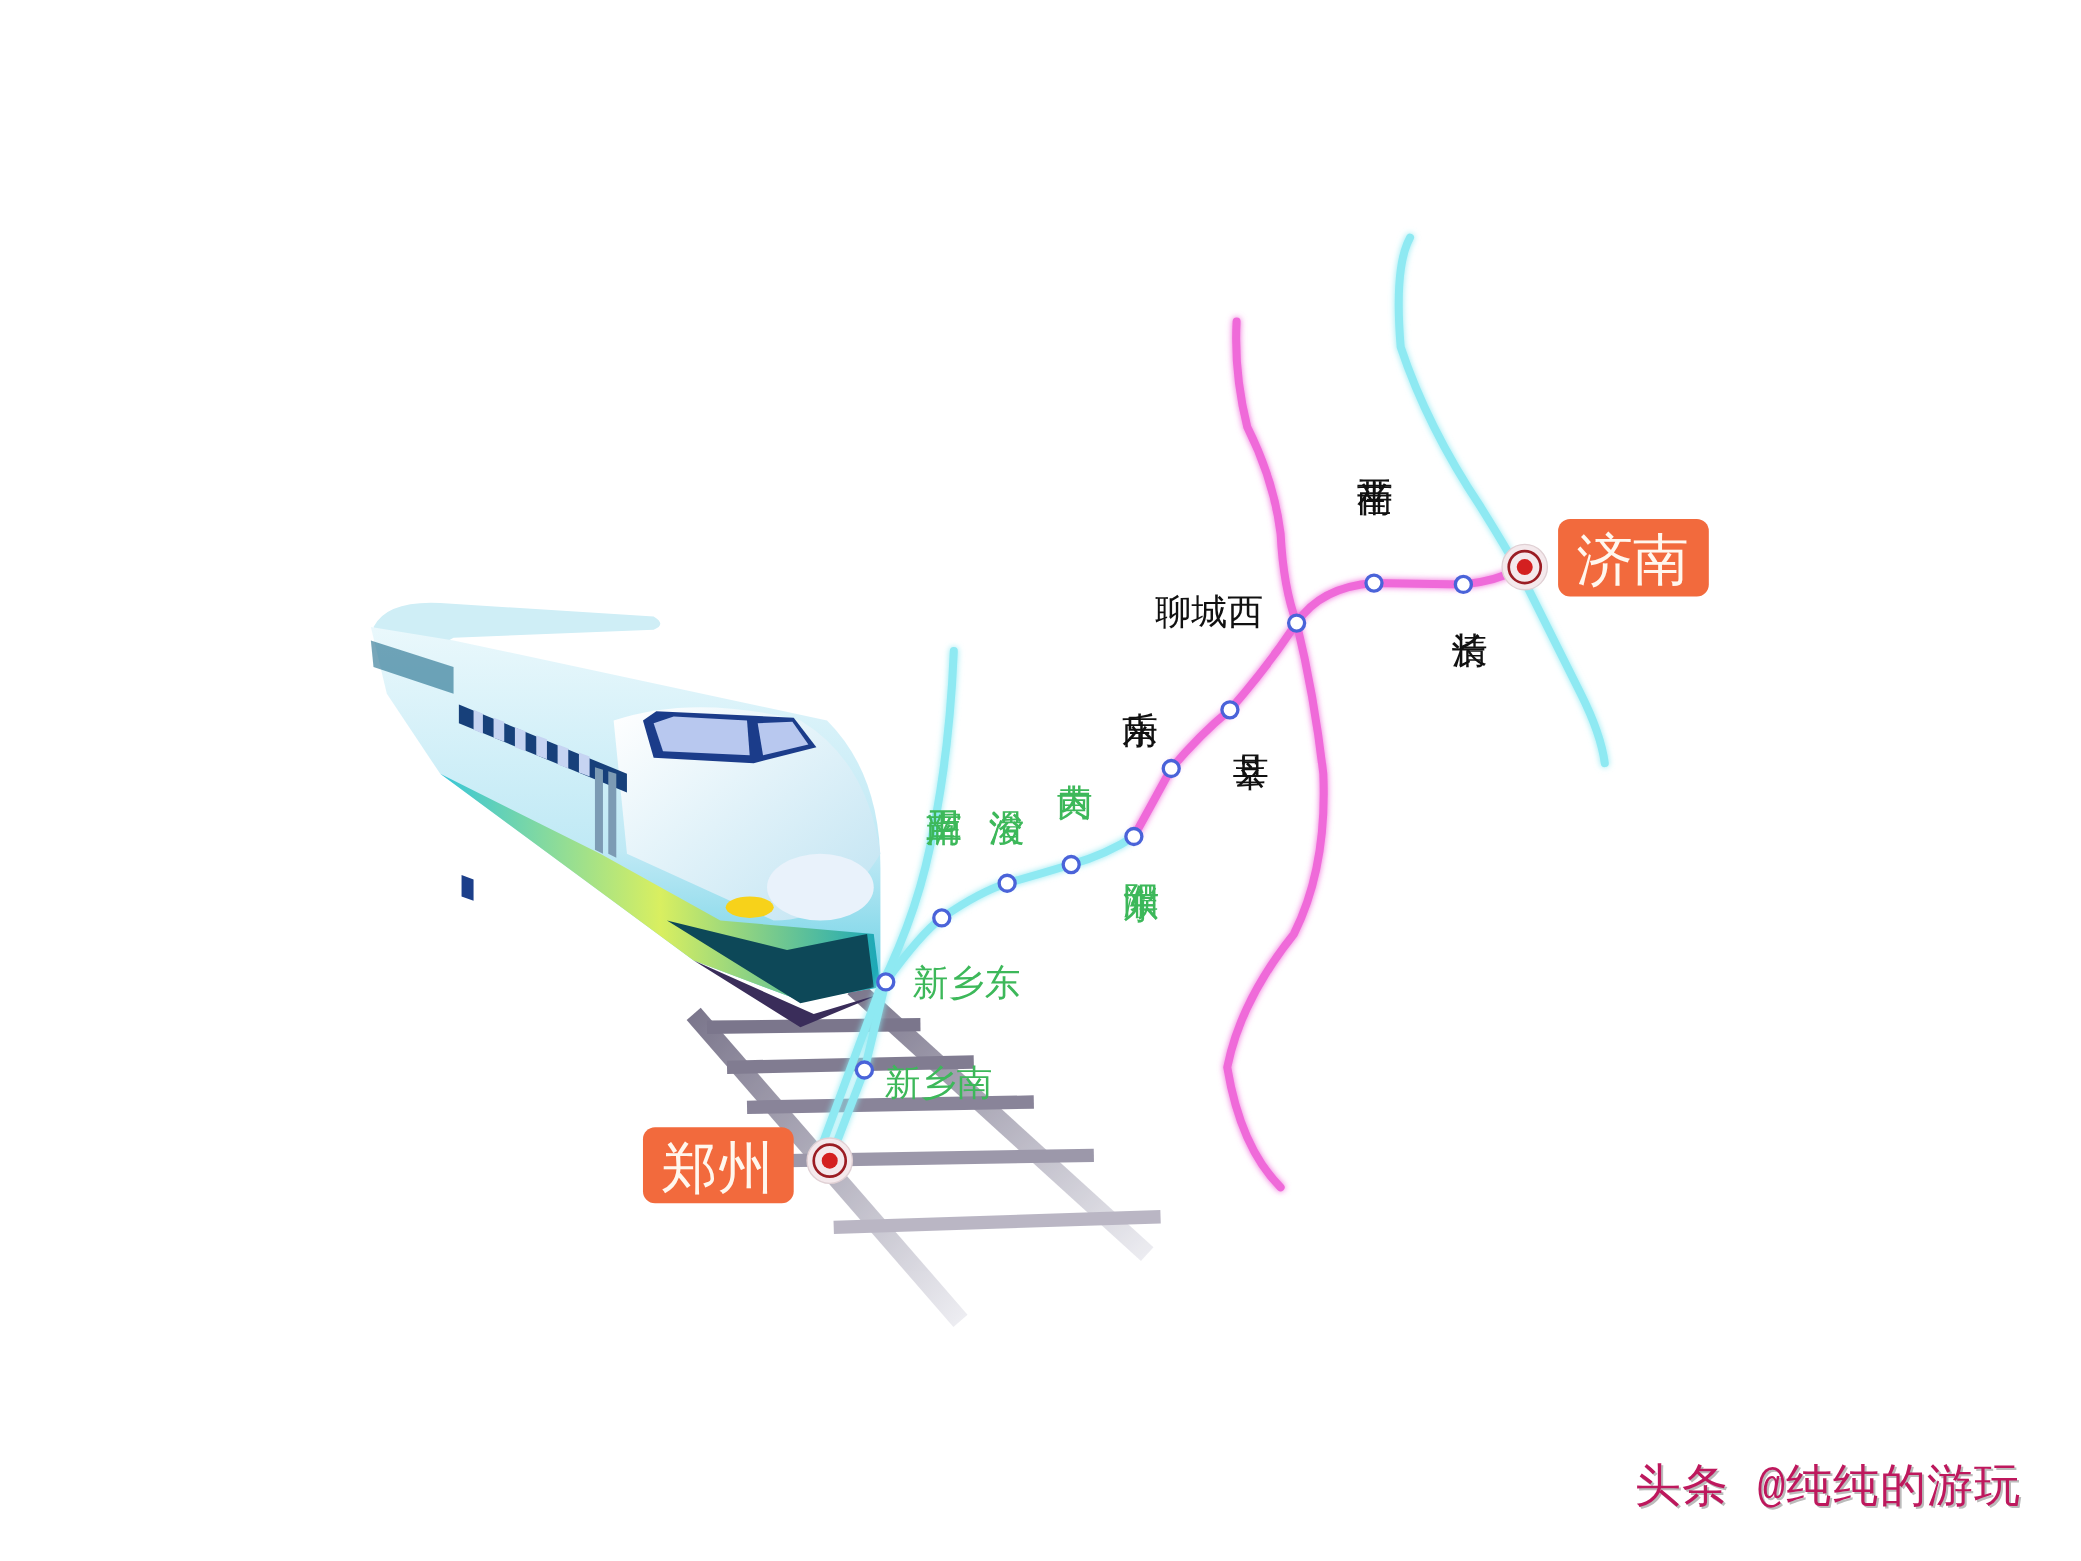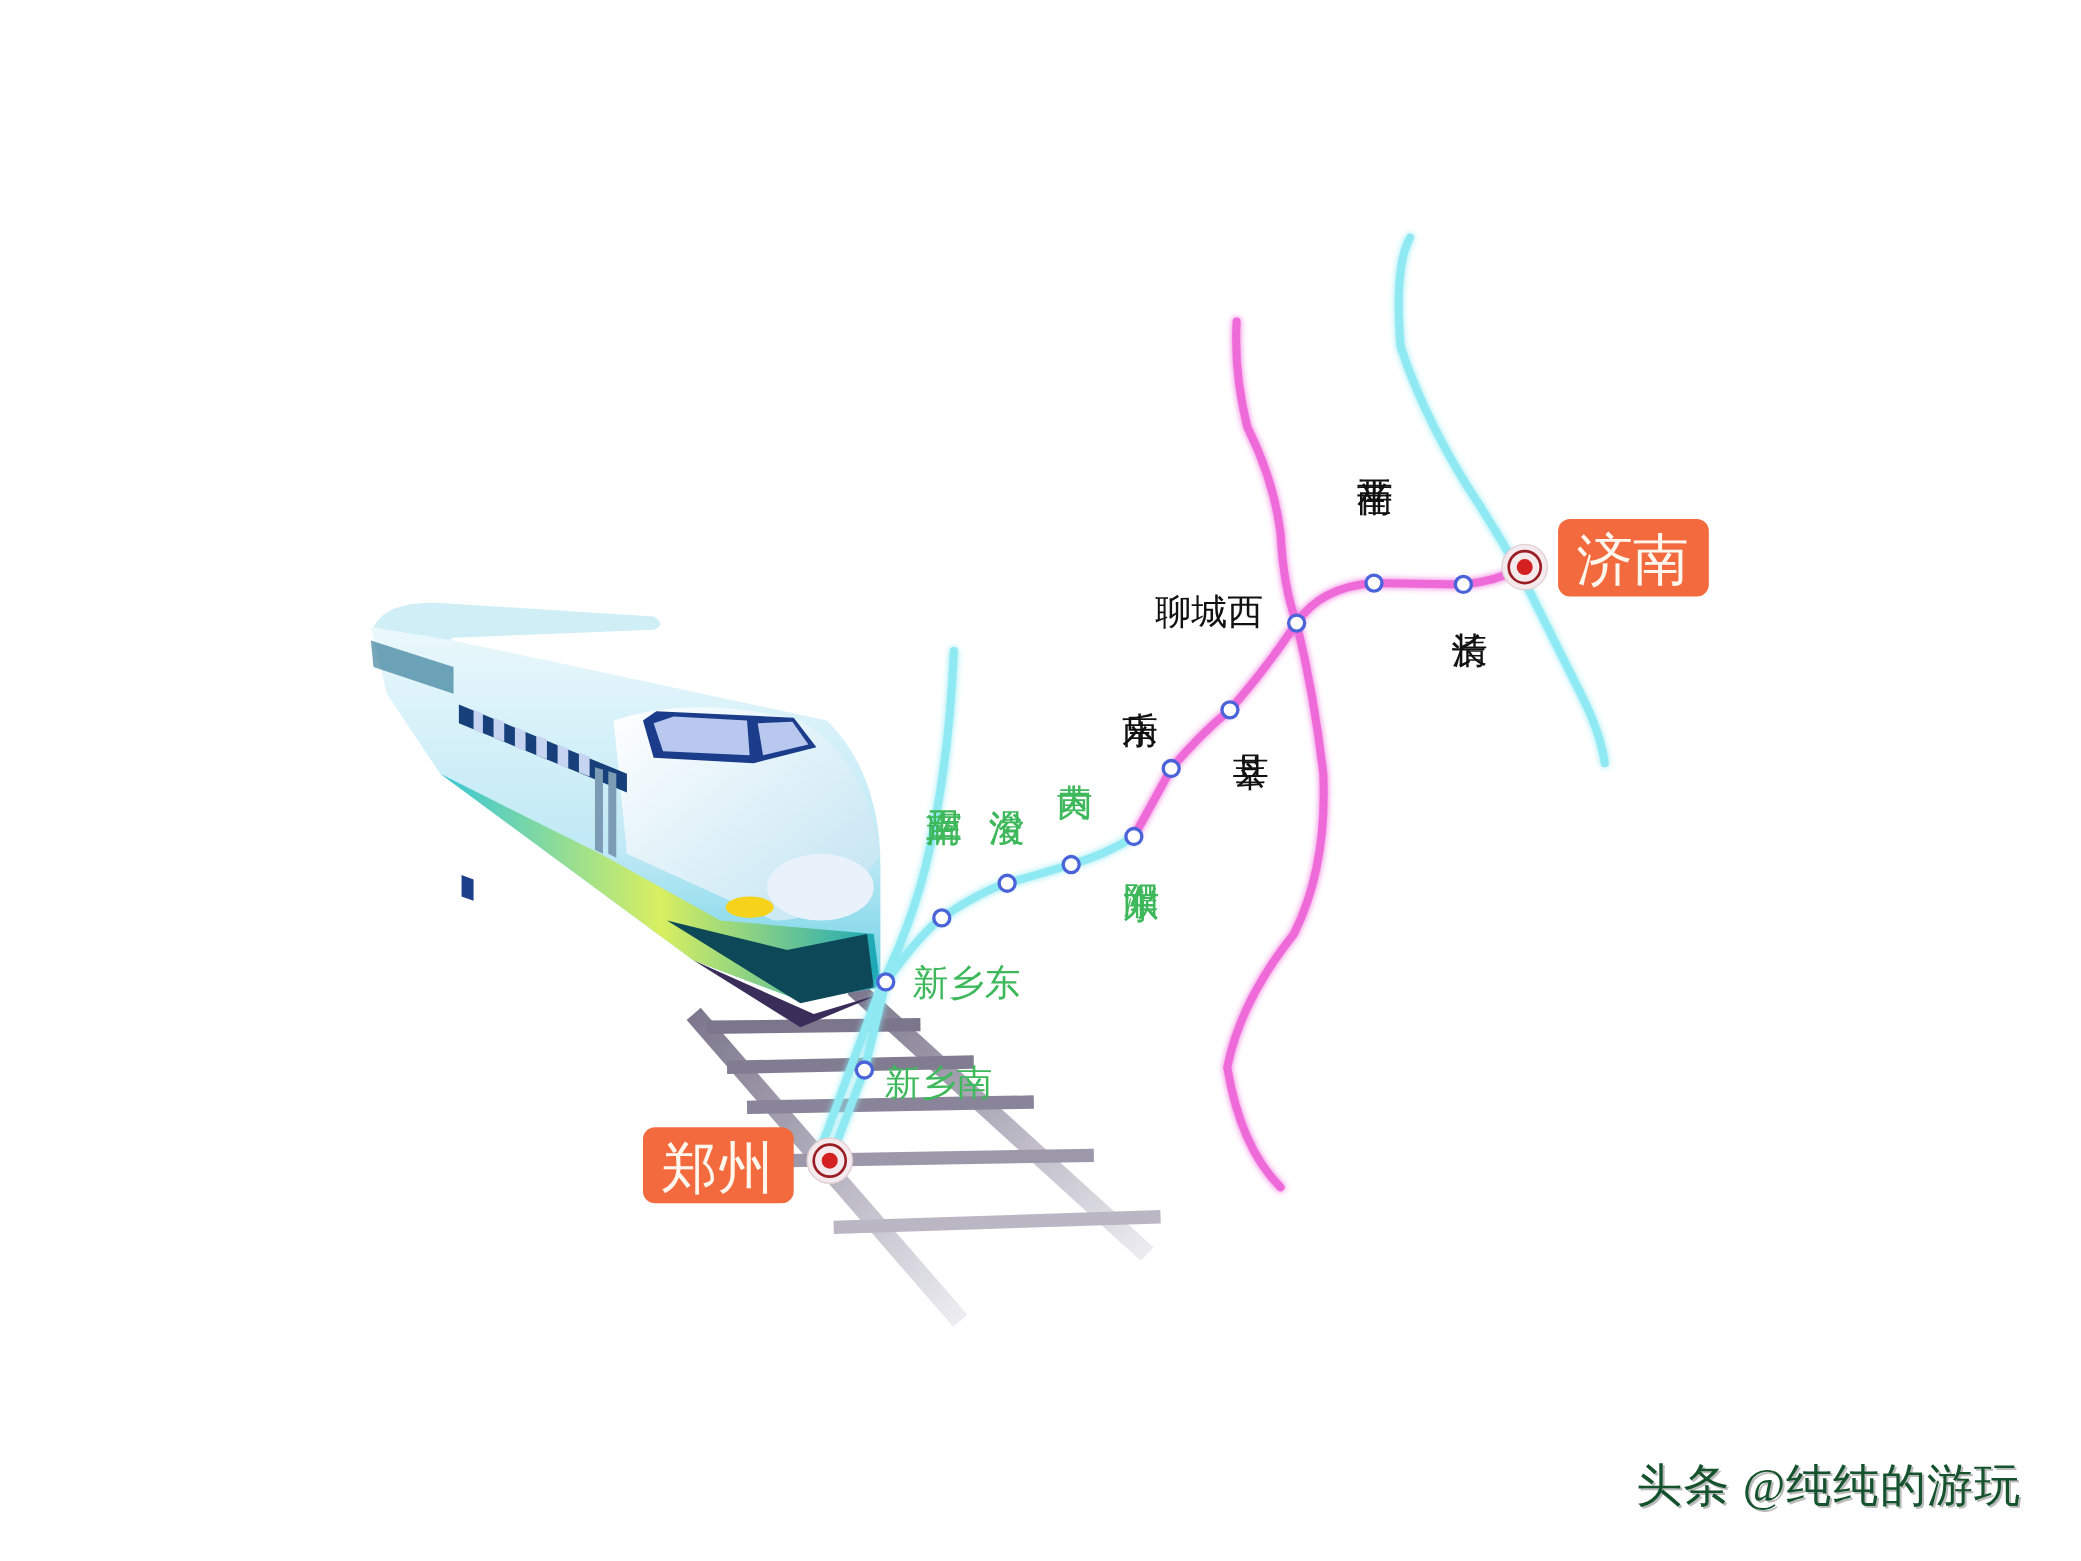--- a/index.html
+++ b/index.html
@@ -1,19 +1,19 @@
 <!DOCTYPE html>
 <html><head>
 <meta charset="utf-8">
 <style>
   html,body{margin:0;padding:0;background:#ffffff;}
   body{width:2081px;height:1561px;overflow:hidden;position:relative;font-family:"DejaVu Sans","Liberation Sans",sans-serif;}
   svg{position:absolute;left:0;top:0;width:2081px;height:1561px;}
   .lbl{font-family:"DejaVu Sans","Liberation Sans",sans-serif;}
-  .watermark{position:absolute;right:60px;bottom:44px;font-size:46px;color:#14532d;font-family:Liberation Serif, serif;letter-spacing:1px;text-shadow:2px 2px 0 #bbb;}
+  .watermark{position:absolute;right:60px;bottom:44px;font-size:46px;color:#be185d;font-family:Liberation Mono, monospace;letter-spacing:1px;text-shadow:2px 2px 0 #bbb;}
 </style>
 </head>
 <body>
 
 <svg viewBox="0 0 1560 1170" xmlns="http://www.w3.org/2000/svg">
   <defs>
     <filter id="glowC" x="-20%" y="-20%" width="140%" height="140%">
       <feGaussianBlur stdDeviation="2.5" result="b"></feGaussianBlur>
       <feMerge>
           <feMergeNode in="b"></feMergeNode>

